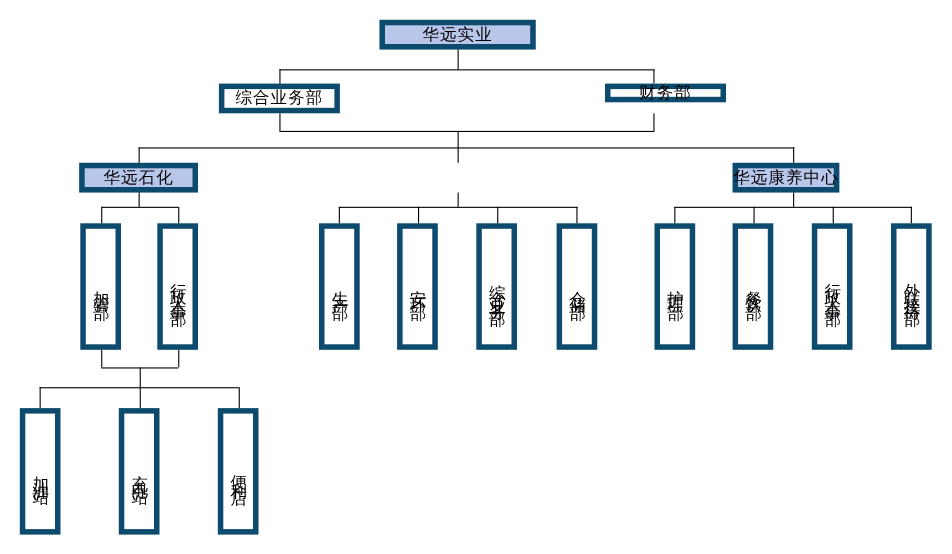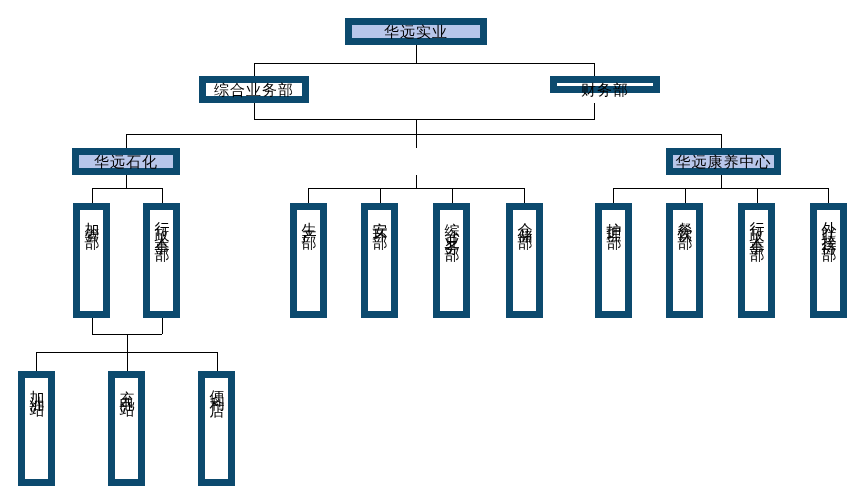--- a/index.html
+++ b/index.html
@@ -7,24 +7,24 @@
   body { font-family: "DejaVu Sans", "Liberation Sans", sans-serif; color: #000; }
   .canvas {
     position: relative;
     width: 865px;
     height: 504px;
     background: #ffffff;
     overflow: hidden;
   }
   .node {
     position: absolute;
-    border: 7px solid #0c4a6e;
+    border: 5px solid #0c4a6e;
     background: #ffffff;
     display: flex;
-    align-items: flex-start;
+    align-items: center;
     justify-content: center;
     font-size: 15px;
     line-height: 1;
     color: #000000;
   }
   .node.blue { background: #b8c6ea; }
   .node .lbl { letter-spacing: 1px; white-space: nowrap; }
   .node .vlbl {
     writing-mode: vertical-lr;
     text-orientation: upright;
@@ -48,21 +48,21 @@
   <div class="node" style="left:199px;top:76px;width:110px;height:27px">
     <span class="lbl">综合业务部</span>
   </div>
   <div class="node" style="left:550px;top:76px;width:110px;height:17px">
     <span class="lbl">财务部</span>
   </div>
 
   <div class="node blue" style="left:72px;top:148px;width:108px;height:27px">
     <span class="lbl">华远石化</span>
   </div>
-  <div class="node blue" style="left:666px;top:148px;width:115px;height:27px">
+  <div class="node blue" style="left:666px;top:148px;width:97px;height:27px">
     <span class="lbl">华远康养中心</span>
   </div>
 
   <div class="node" style="left:73px;top:203px;width:37px;height:115px">
     <span class="vlbl">加管部</span>
   </div>
   <div class="node" style="left:143px;top:203px;width:37px;height:115px">
     <span class="vlbl">行政人事部</span>
   </div>
 

